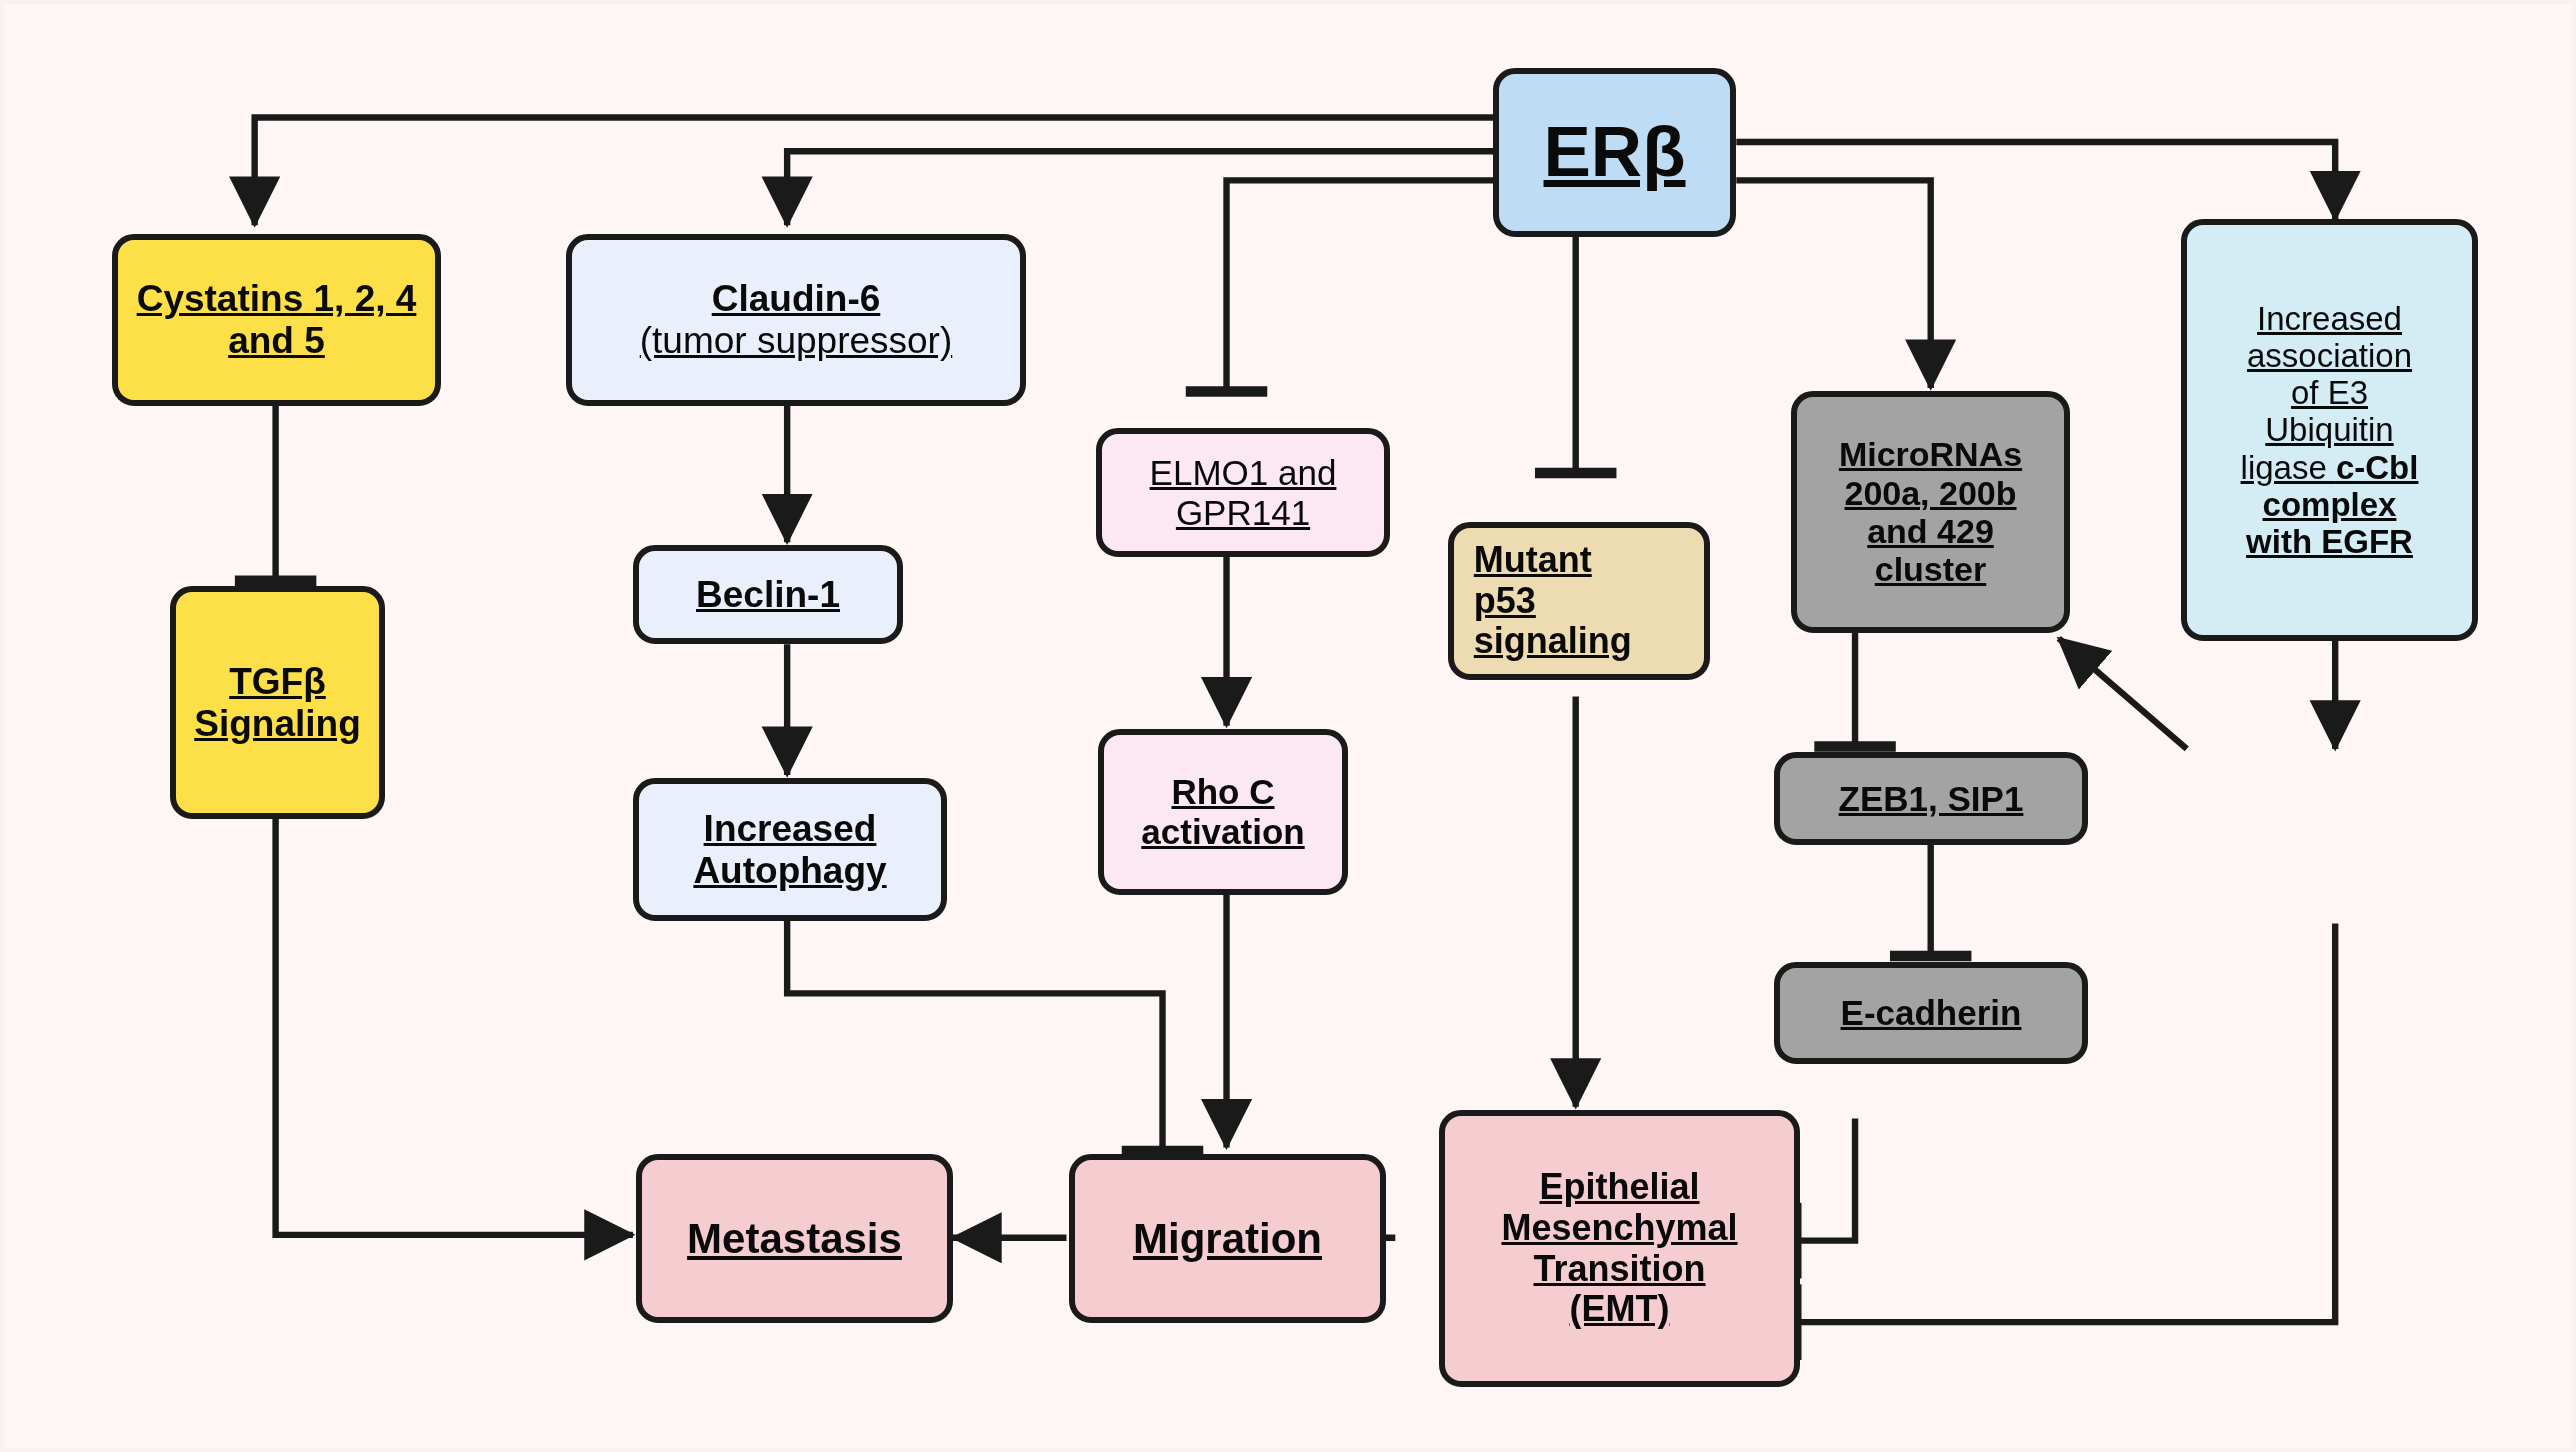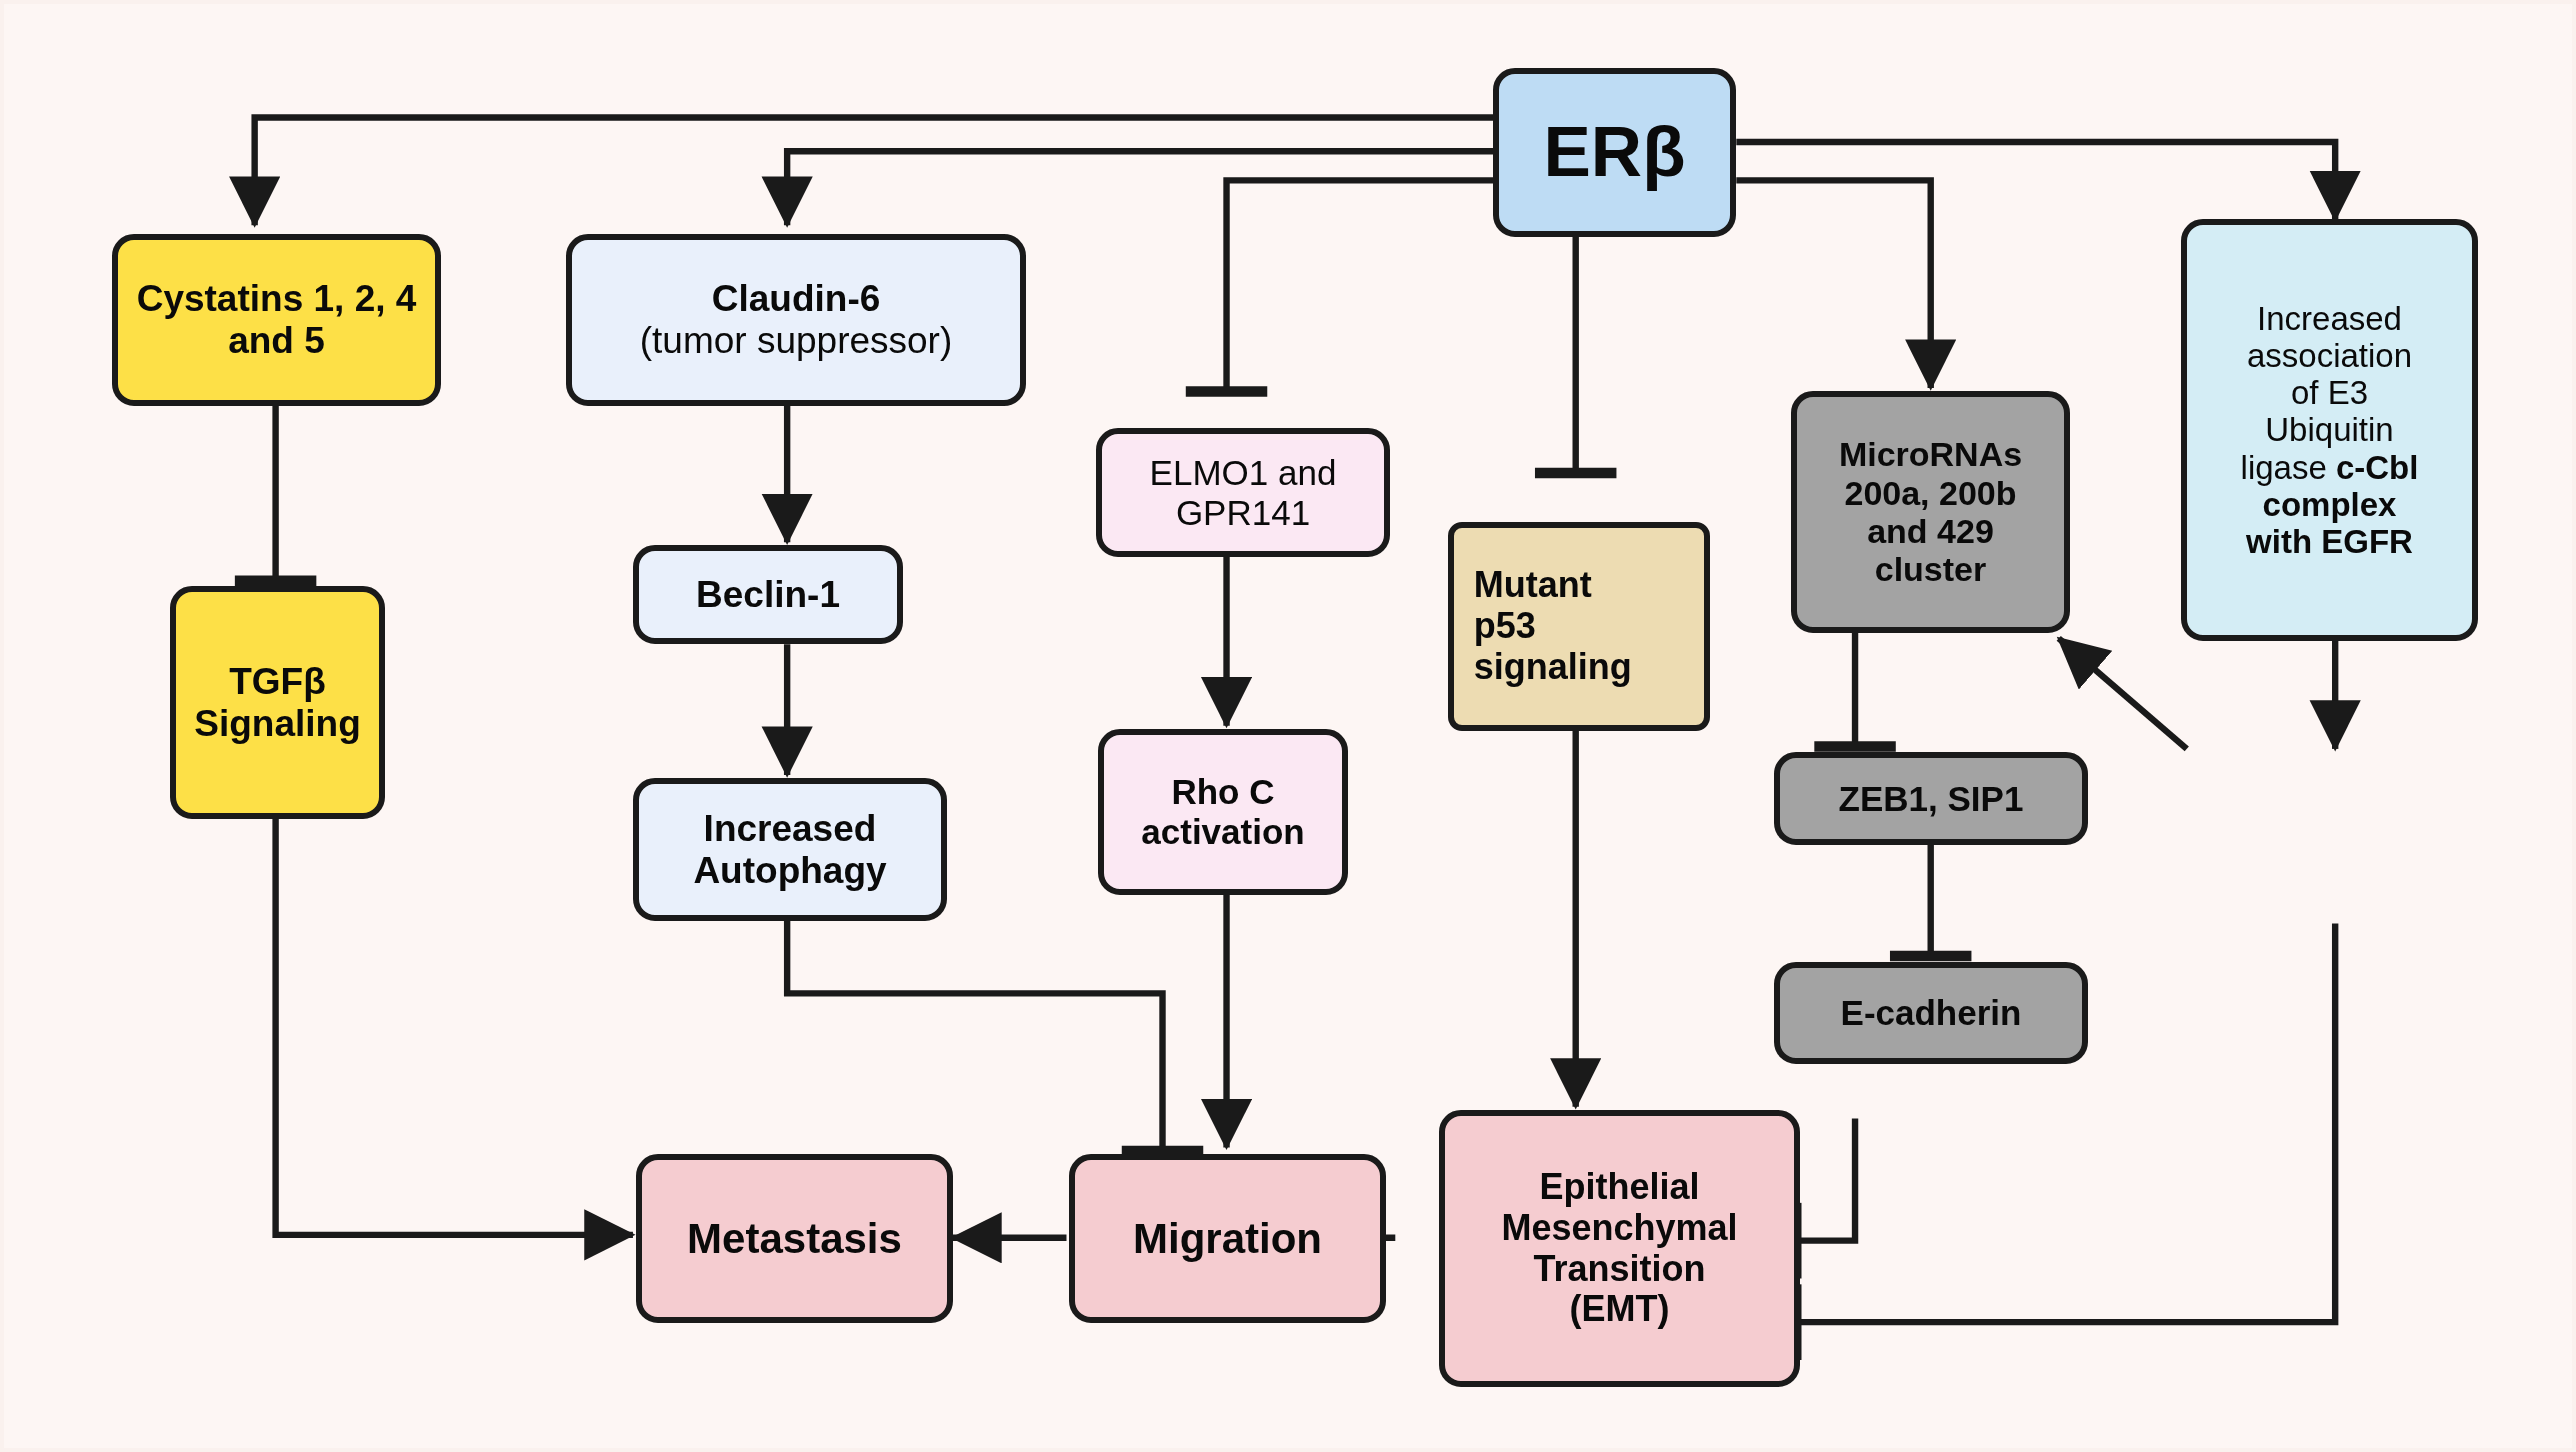--- a/index.html
+++ b/index.html
@@ -18,21 +18,21 @@
     box-sizing:border-box;
     border:6.4px solid #1a1a1a;
     border-radius:22px;
     display:flex;align-items:center;justify-content:center;
     text-align:center;
     color:#0a0a0a;
     line-height:1.13;
     padding:3.5px 8.2px;
     z-index:5;
   }
-  .node .txt{display:block;width:100%;}
+  .node .txt{display:block;width:100%;text-decoration:underline;}
   .b{font-weight:bold;}
   .r{font-weight:normal;}
   
   .f-blue   {background:#bedcf4;}
   .f-lav    {background:#fde047;}
   .f-paleblu{background:#e9f0fb;}
   .f-pink   {background:#fbe8f3;}
   .f-tan    {background:#eddcb2;}
   .f-green  {background:#a3a3a3;}
   .f-cyan   {background:#d4edf5;}
@@ -145,21 +145,21 @@
     </span>
   </div>
 
   <div class="node f-pink" style="left:1094px;top:725px;width:250px;height:166px;">
     <span class="txt" style="font-size:35px;">
       <span class="b">Rho C</span><br>
       <span class="b">activation</span>
     </span>
   </div>
 
-  <div class="node f-tan" style="left:1444px;top:518px;width:262px;height:209px;border-radius:14px;">
+  <div class="node f-tan" style="left:1444px;top:518px;width:262px;height:158px;">
     <span class="txt" style="font-size:36px;text-align:left;padding-left:11.6px;">
       <span class="b">Mutant</span><br>
       <span class="b">p53</span><br>
       <span class="b">signaling</span>
     </span>
   </div>
 
   <div class="node f-green" style="left:1787px;top:387px;width:279px;height:242px;">
     <span class="txt" style="font-size:34px;">
       <span class="b">MicroRNAs</span><br>

